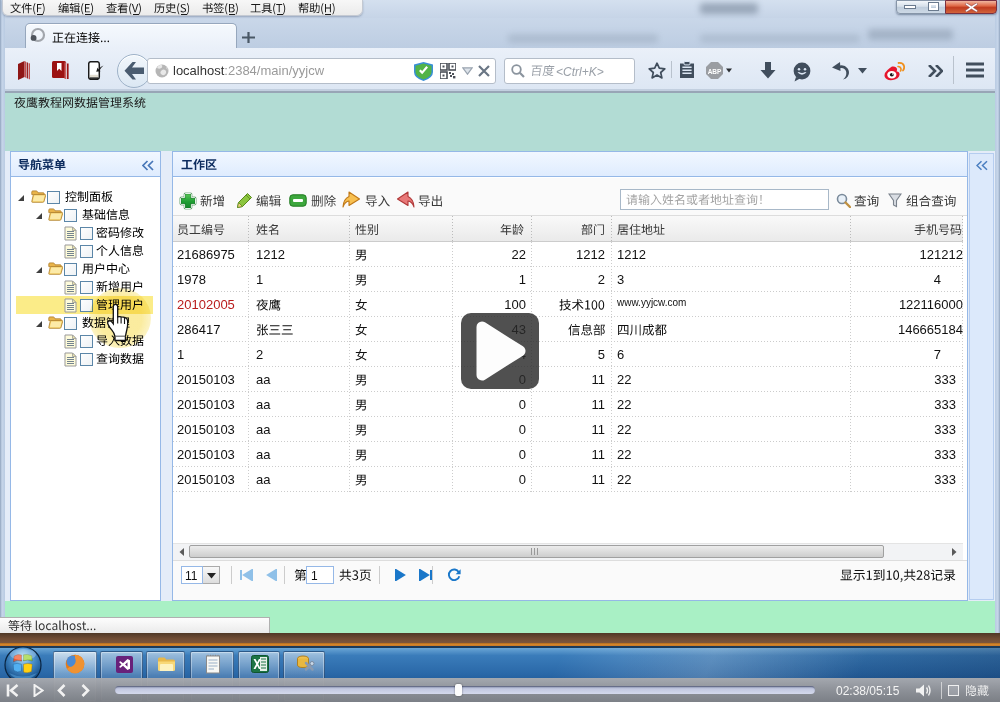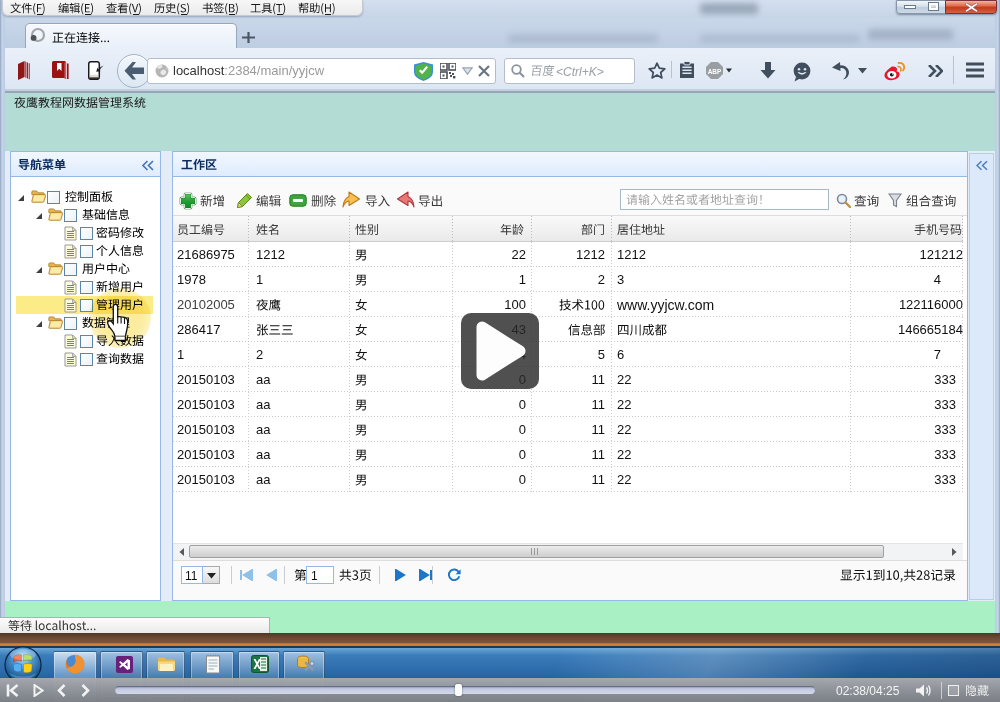--- a/index.html
+++ b/index.html
@@ -404,32 +404,32 @@
 <div class="ab" style="left:177px;top:272px;font-size:13px;color:#111">1978</div>
 <div class="ab" style="left:256px;top:272px;font-size:13px;color:#111">1</div>
 <svg style="position:absolute;left:355.0px;top:272.0px" width="15" height="18" viewBox="0 -12.5 15 18">
     <path d="M2.8 -7.0H5.7V-5.6H2.8ZM6.7 -7.0H9.6V-5.6H6.7ZM2.8 -9.0H5.7V-7.7H2.8ZM6.7 -9.0H9.6V-7.7H6.7ZM0.9 -3.6V-2.7H5.0C4.4 -1.4 3.2 -0.4 0.5 0.2C0.7 0.4 1.0 0.8 1.0 1.0C4.1 0.3 5.4 -1.0 6.0 -2.7H10.0C9.8 -1.0 9.6 -0.2 9.3 0.0C9.2 0.1 9.1 0.1 8.8 0.1C8.5 0.1 7.7 0.1 6.9 0.1C7.0 0.3 7.1 0.7 7.1 0.9C8.0 1.0 8.7 1.0 9.1 1.0C9.6 0.9 9.8 0.9 10.1 0.6C10.5 0.2 10.8 -0.8 11.0 -3.2C11.0 -3.3 11.0 -3.6 11.0 -3.6H6.3C6.4 -4.0 6.5 -4.4 6.5 -4.8H10.6V-9.8H1.9V-4.8H5.5C5.5 -4.4 5.4 -4.0 5.3 -3.6Z" fill="#111"></path>
   </svg>
 <div class="ab" style="left:366px;top:272px;width:160px;text-align:right;font-size:13px;color:#111">1</div>
 <div class="ab" style="left:445px;top:272px;width:160px;text-align:right;font-size:13px;color:#111">2</div>
 <div class="ab" style="left:617px;top:272px;font-size:13px;color:#111">3</div>
 <div class="ab" style="left:781px;top:272px;width:160px;text-align:right;font-size:13px;color:#111">4</div>
 <div style="position:absolute;left:173px;top:316px;width:790px;height:1px;background:repeating-linear-gradient(90deg,#ccc 0,#ccc 1px,transparent 1px,transparent 3px)"></div>
-<div class="ab" style="left:177px;top:297px;font-size:13px;color:#404040">20102005</div>
+<div class="ab" style="left:177px;top:297px;font-size:13px;color:#b91c1c">20102005</div>
 <svg style="position:absolute;left:256.0px;top:297.0px" width="27" height="18" viewBox="0 -12.5 27 18">
     <path d="M7.0 -5.1C7.5 -4.6 8.2 -4.0 8.4 -3.6L9.1 -4.1C8.8 -4.5 8.1 -5.1 7.6 -5.5ZM6.9 -6.0H10.3C9.8 -4.5 9.1 -3.2 8.1 -2.2C7.3 -3.0 6.7 -3.9 6.2 -4.9C6.5 -5.2 6.7 -5.6 6.9 -6.0ZM7.0 -8.2C6.5 -6.6 5.2 -4.8 3.8 -3.7C4.0 -3.5 4.3 -3.2 4.5 -3.0C4.9 -3.4 5.3 -3.8 5.6 -4.2C6.1 -3.2 6.7 -2.4 7.4 -1.7C6.4 -0.8 5.1 -0.2 3.8 0.2C4.0 0.4 4.3 0.8 4.4 1.0C5.7 0.5 7.0 -0.1 8.0 -1.0C9.0 -0.1 10.2 0.6 11.5 1.0C11.6 0.8 11.9 0.4 12.1 0.2C10.8 -0.2 9.7 -0.8 8.7 -1.6C9.9 -2.9 10.9 -4.5 11.5 -6.6L10.9 -6.8L10.7 -6.8H7.4C7.6 -7.2 7.8 -7.6 8.0 -8.0ZM3.6 -8.2C2.9 -6.4 1.6 -4.7 0.3 -3.7C0.5 -3.5 0.9 -3.1 1.0 -2.9C1.5 -3.4 2.0 -3.9 2.4 -4.4V1.0H3.3V-5.7C3.8 -6.4 4.2 -7.2 4.5 -8.0ZM5.4 -10.3C5.6 -9.9 5.9 -9.5 6.0 -9.1H0.8V-8.2H11.8V-9.1H7.1C6.9 -9.5 6.6 -10.1 6.2 -10.6Z M14.9 -0.7V-0.2H22.2V-0.7ZM21.1 -6.6V-6.1H19.2V-6.6ZM17.9 -4.6C17.8 -4.4 17.6 -4.1 17.4 -3.9H16.0V-1.3H23.3C23.2 -0.3 23.1 0.2 23.0 0.3C22.9 0.4 22.8 0.4 22.6 0.4C22.3 0.4 21.7 0.4 21.0 0.3C21.1 0.5 21.1 0.8 21.2 0.9C21.9 1.0 22.5 1.0 22.9 1.0C23.2 1.0 23.5 0.9 23.7 0.7C24.0 0.5 24.1 -0.1 24.2 -1.6C24.2 -1.7 24.2 -1.9 24.2 -1.9H16.9V-3.3H18.0L17.6 -2.8C18.4 -2.6 19.5 -2.2 20.0 -1.9L20.4 -2.5C19.9 -2.7 18.9 -3.1 18.1 -3.3H22.3C22.3 -3.0 22.2 -2.8 22.2 -2.7C22.1 -2.7 22.0 -2.7 21.9 -2.7C21.7 -2.7 21.3 -2.7 20.9 -2.7C20.9 -2.6 21.0 -2.3 21.0 -2.2C21.5 -2.1 22.0 -2.1 22.2 -2.1C22.5 -2.1 22.7 -2.2 22.8 -2.3C23.0 -2.5 23.1 -2.9 23.1 -3.6C23.2 -3.7 23.2 -3.9 23.2 -3.9H18.3L18.5 -4.2H19.2V-4.6H24.1V-5.1H21.9V-5.6H23.6V-6.1H21.9V-6.6H23.6V-7.1H21.9V-7.6H23.9V-8.2H21.9C21.8 -8.4 21.6 -8.7 21.5 -8.9L20.8 -8.7C20.9 -8.6 21.0 -8.3 21.0 -8.2H19.5C19.7 -8.3 19.8 -8.6 19.9 -8.8L19.1 -9.0C18.7 -8.1 18.0 -7.3 17.2 -6.7C17.4 -6.6 17.6 -6.3 17.8 -6.1C18.0 -6.3 18.2 -6.5 18.4 -6.8V-4.5ZM21.1 -7.1H19.2V-7.6H21.1ZM21.1 -5.6V-5.1H19.2V-5.6ZM18.3 -10.4C18.5 -10.1 18.6 -9.9 18.7 -9.6H14.0V-5.8C14.0 -4.0 13.9 -1.4 12.9 0.5C13.1 0.6 13.5 0.8 13.6 1.0C14.7 -1.0 14.8 -3.9 14.8 -5.8V-9.0H17.1C16.6 -8.0 15.7 -7.1 14.8 -6.4C15.0 -6.3 15.3 -6.0 15.4 -5.8C15.7 -6.1 16.0 -6.3 16.3 -6.6V-4.2H17.1V-7.5C17.3 -7.9 17.6 -8.3 17.8 -8.8L17.1 -9.0H24.4V-9.6H19.8C19.6 -9.9 19.4 -10.3 19.3 -10.6Z" fill="#111"></path>
   </svg>
 <svg style="position:absolute;left:355.0px;top:297.0px" width="15" height="18" viewBox="0 -12.5 15 18">
     <path d="M8.4 -6.5C8.0 -4.9 7.4 -3.6 6.5 -2.6C5.6 -3.0 4.6 -3.4 3.6 -3.8C4.0 -4.6 4.5 -5.5 4.9 -6.5ZM2.2 -3.4C3.4 -2.9 4.6 -2.4 5.7 -1.9C4.5 -1.0 2.8 -0.4 0.6 -0.1C0.8 0.2 1.0 0.6 1.1 0.9C3.6 0.5 5.4 -0.2 6.7 -1.4C8.3 -0.6 9.7 0.2 10.8 1.0L11.5 0.2C10.5 -0.6 9.1 -1.4 7.5 -2.1C8.4 -3.2 9.0 -4.7 9.4 -6.5H11.8V-7.5H5.3C5.7 -8.5 6.0 -9.6 6.2 -10.5L5.2 -10.6C5.0 -9.7 4.6 -8.6 4.2 -7.5H0.8V-6.5H3.8C3.2 -5.3 2.7 -4.2 2.2 -3.4Z" fill="#111"></path>
   </svg>
 <div class="ab" style="left:366px;top:297px;width:160px;text-align:right;font-size:13px;color:#111">100</div>
 <svg style="position:absolute;left:559.2px;top:297.0px" width="48" height="18" viewBox="0 -12.5 48 18">
     <path d="M7.7 -10.5V-8.5H4.7V-7.7H7.7V-5.8H5.0V-4.9H5.4L5.4 -4.9C5.9 -3.6 6.5 -2.4 7.4 -1.5C6.4 -0.7 5.2 -0.2 4.0 0.2C4.2 0.4 4.4 0.7 4.5 1.0C5.8 0.6 7.0 0.0 8.1 -0.8C9.0 0.0 10.2 0.6 11.5 1.0C11.6 0.8 11.9 0.4 12.1 0.2C10.8 -0.1 9.7 -0.7 8.8 -1.4C10.0 -2.5 10.9 -3.8 11.4 -5.6L10.8 -5.8L10.6 -5.8H8.6V-7.7H11.6V-8.5H8.6V-10.5ZM6.3 -4.9H10.2C9.7 -3.8 9.0 -2.8 8.1 -2.0C7.3 -2.8 6.7 -3.8 6.3 -4.9ZM2.2 -10.5V-8.0H0.6V-7.1H2.2V-4.4C1.6 -4.2 1.0 -4.0 0.5 -3.9L0.7 -3.0L2.2 -3.4V-0.1C2.2 0.1 2.2 0.1 2.0 0.1C1.8 0.1 1.3 0.1 0.7 0.1C0.8 0.4 1.0 0.7 1.0 1.0C1.9 1.0 2.4 0.9 2.7 0.8C3.0 0.7 3.2 0.4 3.2 -0.1V-3.7L4.7 -4.2L4.5 -5.0L3.2 -4.6V-7.1H4.5V-8.0H3.2V-10.5Z M20.1 -9.7C20.9 -9.2 21.9 -8.3 22.3 -7.8L23.0 -8.5C22.5 -9.0 21.5 -9.8 20.8 -10.3ZM18.3 -10.5V-7.3H13.3V-6.4H18.0C16.9 -4.3 14.9 -2.2 12.9 -1.2C13.2 -1.1 13.5 -0.7 13.7 -0.4C15.4 -1.4 17.1 -3.1 18.3 -5.1V1.0H19.3V-5.4C20.5 -3.5 22.3 -1.6 23.8 -0.5C24.0 -0.8 24.3 -1.2 24.5 -1.4C22.8 -2.4 20.9 -4.5 19.7 -6.4H24.1V-7.3H19.3V-10.5Z M26.1 0.0H31.1V-1.0H29.3V-9.2H28.4C27.9 -8.9 27.3 -8.7 26.5 -8.5V-7.8H28.1V-1.0H26.1Z M35.4 0.2C37.1 0.2 38.3 -1.4 38.3 -4.6C38.3 -7.8 37.1 -9.3 35.4 -9.3C33.7 -9.3 32.6 -7.8 32.6 -4.6C32.6 -1.4 33.7 0.2 35.4 0.2ZM35.4 -0.8C34.4 -0.8 33.7 -1.9 33.7 -4.6C33.7 -7.3 34.4 -8.4 35.4 -8.4C36.5 -8.4 37.2 -7.3 37.2 -4.6C37.2 -1.9 36.5 -0.8 35.4 -0.8Z M42.4 0.2C44.1 0.2 45.2 -1.4 45.2 -4.6C45.2 -7.8 44.1 -9.3 42.4 -9.3C40.6 -9.3 39.5 -7.8 39.5 -4.6C39.5 -1.4 40.6 0.2 42.4 0.2ZM42.4 -0.8C41.3 -0.8 40.6 -1.9 40.6 -4.6C40.6 -7.3 41.3 -8.4 42.4 -8.4C43.4 -8.4 44.1 -7.3 44.1 -4.6C44.1 -1.9 43.4 -0.8 42.4 -0.8Z" fill="#111"></path>
   </svg>
-<div class="ab" style="left:617px;top:297px;font-size:14px;color:#111">www.yyjcw.com</div>
+<div class="ab" style="left:617px;top:297px;font-size:10px;color:#111">www.yyjcw.com</div>
 <div class="ab" style="left:803px;top:297px;width:160px;text-align:right;font-size:13px;color:#111">122116000</div>
 <div style="position:absolute;left:173px;top:341px;width:790px;height:1px;background:repeating-linear-gradient(90deg,#ccc 0,#ccc 1px,transparent 1px,transparent 3px)"></div>
 <div class="ab" style="left:177px;top:322px;font-size:13px;color:#111">286417</div>
 <svg style="position:absolute;left:256.0px;top:322.0px" width="40" height="18" viewBox="0 -12.5 40 18">
     <path d="M10.6 -9.9C9.9 -8.7 8.7 -7.4 7.5 -6.7C7.7 -6.5 8.1 -6.2 8.2 -6.0C9.5 -6.9 10.7 -8.2 11.5 -9.7ZM1.5 -7.2C1.4 -6.0 1.2 -4.4 1.1 -3.4H3.6C3.5 -1.2 3.3 -0.3 3.1 -0.0C3.0 0.1 2.9 0.1 2.7 0.1C2.4 0.1 1.8 0.1 1.2 0.0C1.3 0.3 1.4 0.6 1.5 0.9C2.1 0.9 2.7 0.9 3.0 0.9C3.4 0.9 3.7 0.8 3.9 0.5C4.2 0.2 4.4 -0.9 4.5 -3.9C4.6 -4.0 4.6 -4.3 4.6 -4.3H2.1C2.1 -4.9 2.2 -5.6 2.3 -6.3H4.5V-10.0H1.2V-9.2H3.6V-7.2ZM5.9 1.1C6.1 0.9 6.5 0.7 9.0 -0.3C8.9 -0.5 8.9 -0.9 8.9 -1.2L7.0 -0.5V-4.8H8.2C8.8 -2.3 9.9 -0.3 11.5 0.8C11.7 0.6 11.9 0.2 12.2 0.1C10.7 -0.8 9.7 -2.7 9.1 -4.8H12.0V-5.7H7.0V-10.2H6.1V-5.7H4.7V-4.8H6.1V-0.6C6.1 -0.1 5.8 0.2 5.5 0.3C5.7 0.5 5.9 0.8 5.9 1.1Z M14.0 -9.3V-8.3H23.5V-9.3ZM14.8 -5.2V-4.3H22.5V-5.2ZM13.3 -0.9V0.1H24.2V-0.9Z M26.5 -9.3V-8.3H36.0V-9.3ZM27.3 -5.2V-4.3H35.0V-5.2ZM25.8 -0.9V0.1H36.7V-0.9Z" fill="#111"></path>
   </svg>
 <svg style="position:absolute;left:355.0px;top:322.0px" width="15" height="18" viewBox="0 -12.5 15 18">
     <path d="M8.4 -6.5C8.0 -4.9 7.4 -3.6 6.5 -2.6C5.6 -3.0 4.6 -3.4 3.6 -3.8C4.0 -4.6 4.5 -5.5 4.9 -6.5ZM2.2 -3.4C3.4 -2.9 4.6 -2.4 5.7 -1.9C4.5 -1.0 2.8 -0.4 0.6 -0.1C0.8 0.2 1.0 0.6 1.1 0.9C3.6 0.5 5.4 -0.2 6.7 -1.4C8.3 -0.6 9.7 0.2 10.8 1.0L11.5 0.2C10.5 -0.6 9.1 -1.4 7.5 -2.1C8.4 -3.2 9.0 -4.7 9.4 -6.5H11.8V-7.5H5.3C5.7 -8.5 6.0 -9.6 6.2 -10.5L5.2 -10.6C5.0 -9.7 4.6 -8.6 4.2 -7.5H0.8V-6.5H3.8C3.2 -5.3 2.7 -4.2 2.2 -3.4Z" fill="#111"></path>
   </svg>
 <div class="ab" style="left:366px;top:322px;width:160px;text-align:right;font-size:13px;color:#111">43</div>
@@ -629,21 +629,21 @@
     <path d="M1.5 1 L9.5 6.5 L1.5 12 Z" fill="none" stroke="#f2f2f2" stroke-width="2"></path>
   </svg>
 <svg class="ab" style="left:57px;top:684px" width="9" height="13" viewBox="0 0 9 13">
     <path d="M7.5 1 L2 6.5 L7.5 12" stroke="#f2f2f2" stroke-width="2.6" fill="none"></path>
   </svg>
 <svg class="ab" style="left:81px;top:684px" width="9" height="13" viewBox="0 0 9 13">
     <path d="M1.5 1 L7 6.5 L1.5 12" stroke="#f2f2f2" stroke-width="2.6" fill="none"></path>
   </svg>
 <div style="position:absolute;left:115px;top:686px;width:700px;height:8px;border-radius:4px;background:linear-gradient(#8890ae,#c2c8e0 35%,#d4d9ec);box-shadow:inset 0 1px 1px rgba(40,45,70,.45)"></div>
 <div style="position:absolute;left:455px;top:684px;width:7px;height:12px;border-radius:2px;background:#fdfdfd;box-shadow:0 0 2px rgba(0,0,0,.5)"></div>
-<div class="ab" style="left:836px;top:684px;font-size:12px;color:#f4f4f4">02:38/04:25</div>
+<div class="ab" style="left:836px;top:684px;font-size:12px;color:#f4f4f4">02:38/05:15</div>
 <svg class="ab" style="left:916px;top:684px" width="16" height="13" viewBox="0 0 16 13">
     <path d="M0 4.5 H3.5 L8 .5 V12.5 L3.5 8.5 H0 Z" fill="#f2f2f2"></path>
     <path d="M10.5 3.5 Q12.5 6.5 10.5 9.5 M12.5 1.5 Q15.5 6.5 12.5 11.5" stroke="#f2f2f2" stroke-width="1.4" fill="none"></path>
   </svg>
 <div style="position:absolute;left:941px;top:682px;width:1px;height:17px;background:rgba(240,240,240,.65)"></div>
 <div style="position:absolute;left:948px;top:685px;width:11px;height:11px;border:1.5px solid #f0f0f0;background:rgba(200,202,208,.3)"></div>
 <svg style="position:absolute;left:965.0px;top:682.8px" width="26" height="17" viewBox="0 -12 26 17">
     <path d="M5.7 -2.0V-0.2C5.7 0.6 6.0 0.9 7.0 0.9C7.2 0.9 8.6 0.9 8.8 0.9C9.6 0.9 9.9 0.6 9.9 -0.6C9.7 -0.7 9.4 -0.8 9.2 -0.9C9.2 -0.0 9.1 0.1 8.7 0.1C8.4 0.1 7.3 0.1 7.1 0.1C6.6 0.1 6.6 0.0 6.6 -0.2V-2.0ZM4.7 -2.1C4.5 -1.3 4.1 -0.4 3.7 0.2L4.4 0.6C4.8 -0.0 5.2 -1.0 5.4 -1.8ZM6.5 -2.5C7.2 -2.0 8.0 -1.4 8.4 -0.9L9.0 -1.5C8.5 -1.9 7.7 -2.6 7.0 -3.0ZM9.5 -1.9C10.0 -1.2 10.6 -0.2 10.8 0.5L11.5 0.2C11.3 -0.5 10.7 -1.5 10.2 -2.2ZM6.5 -10.0C6.1 -9.2 5.3 -8.1 4.3 -7.4C4.5 -7.3 4.8 -7.0 4.9 -6.8L4.9 -6.9V-6.4H9.9V-5.5H5.2V-4.8H9.9V-3.7H4.8V-3.0H10.8V-7.2H8.7C9.1 -7.6 9.6 -8.2 9.9 -8.8L9.4 -9.1L9.2 -9.1H6.9C7.1 -9.3 7.2 -9.6 7.3 -9.8ZM5.3 -7.2C5.7 -7.5 6.1 -8.0 6.4 -8.4H8.7C8.4 -8.0 8.1 -7.5 7.8 -7.2ZM1.0 -9.6V1.0H1.8V-8.7H3.4C3.1 -7.9 2.8 -6.8 2.4 -6.0C3.3 -5.0 3.5 -4.2 3.5 -3.6C3.5 -3.2 3.4 -2.9 3.3 -2.7C3.2 -2.7 3.0 -2.7 2.9 -2.6C2.7 -2.6 2.5 -2.6 2.2 -2.7C2.3 -2.4 2.4 -2.1 2.4 -1.9C2.7 -1.8 3.0 -1.9 3.2 -1.9C3.5 -1.9 3.7 -2.0 3.8 -2.1C4.2 -2.3 4.3 -2.8 4.3 -3.5C4.3 -4.2 4.1 -5.1 3.2 -6.1C3.6 -7.0 4.1 -8.3 4.4 -9.3L3.9 -9.6L3.7 -9.6Z M22.0 -5.7C21.8 -4.6 21.5 -3.6 21.1 -2.8C21.0 -3.8 20.8 -5.0 20.8 -6.4H23.4V-7.2H22.7L23.0 -7.4C22.7 -7.7 22.2 -8.1 21.8 -8.4L21.3 -7.9C21.6 -7.7 22.0 -7.4 22.2 -7.2H20.7L20.7 -8.0H20.4V-8.5H23.3V-9.2H20.4V-10.1H19.5V-9.2H16.5V-10.1H15.6V-9.2H12.7V-8.5H15.6V-7.6H16.5V-8.5H19.5V-7.6H19.9L19.9 -7.2H14.7V-5.1H13.7V-7.1H13.0V-3.9H13.7V-4.3H14.7V-3.9V-3.3H12.5V-2.6H13.2V-2.0C13.2 -1.3 13.1 -0.2 12.4 0.6C12.6 0.7 12.8 0.8 13.0 1.0C13.7 0.1 13.8 -1.2 13.8 -2.0V-2.6H14.7C14.6 -1.5 14.4 -0.3 14.0 0.6C14.1 0.7 14.5 0.9 14.6 1.0C15.4 -0.4 15.5 -2.4 15.5 -3.9V-6.4H20.0C20.1 -4.5 20.3 -2.9 20.6 -1.7C20.3 -1.4 20.1 -1.0 19.8 -0.7V-1.1H18.4V-1.9H19.7V-4.2H18.4V-5.0H19.7V-5.6H16.1V0.3H16.8V-0.4H19.5C19.2 -0.1 18.9 0.2 18.5 0.4C18.7 0.6 19.1 0.8 19.2 1.0C19.8 0.5 20.4 -0.1 20.9 -0.7C21.3 0.4 21.8 1.0 22.5 1.0C23.2 1.0 23.5 0.7 23.6 -0.9C23.4 -1.0 23.1 -1.2 23.0 -1.3C22.9 -0.1 22.8 0.2 22.5 0.2C22.1 0.2 21.7 -0.4 21.4 -1.6C22.0 -2.7 22.5 -4.0 22.8 -5.5ZM17.8 -1.1H16.8V-1.9H17.8ZM17.8 -4.2H16.8V-5.0H17.8ZM16.8 -3.6H19.0V-2.5H16.8Z" fill="#f2f2f2"></path>
   </svg>
 <div style="position:absolute;left:461px;top:313px;width:78px;height:76px;border-radius:10px;background:rgba(42,42,42,.82)"></div>

